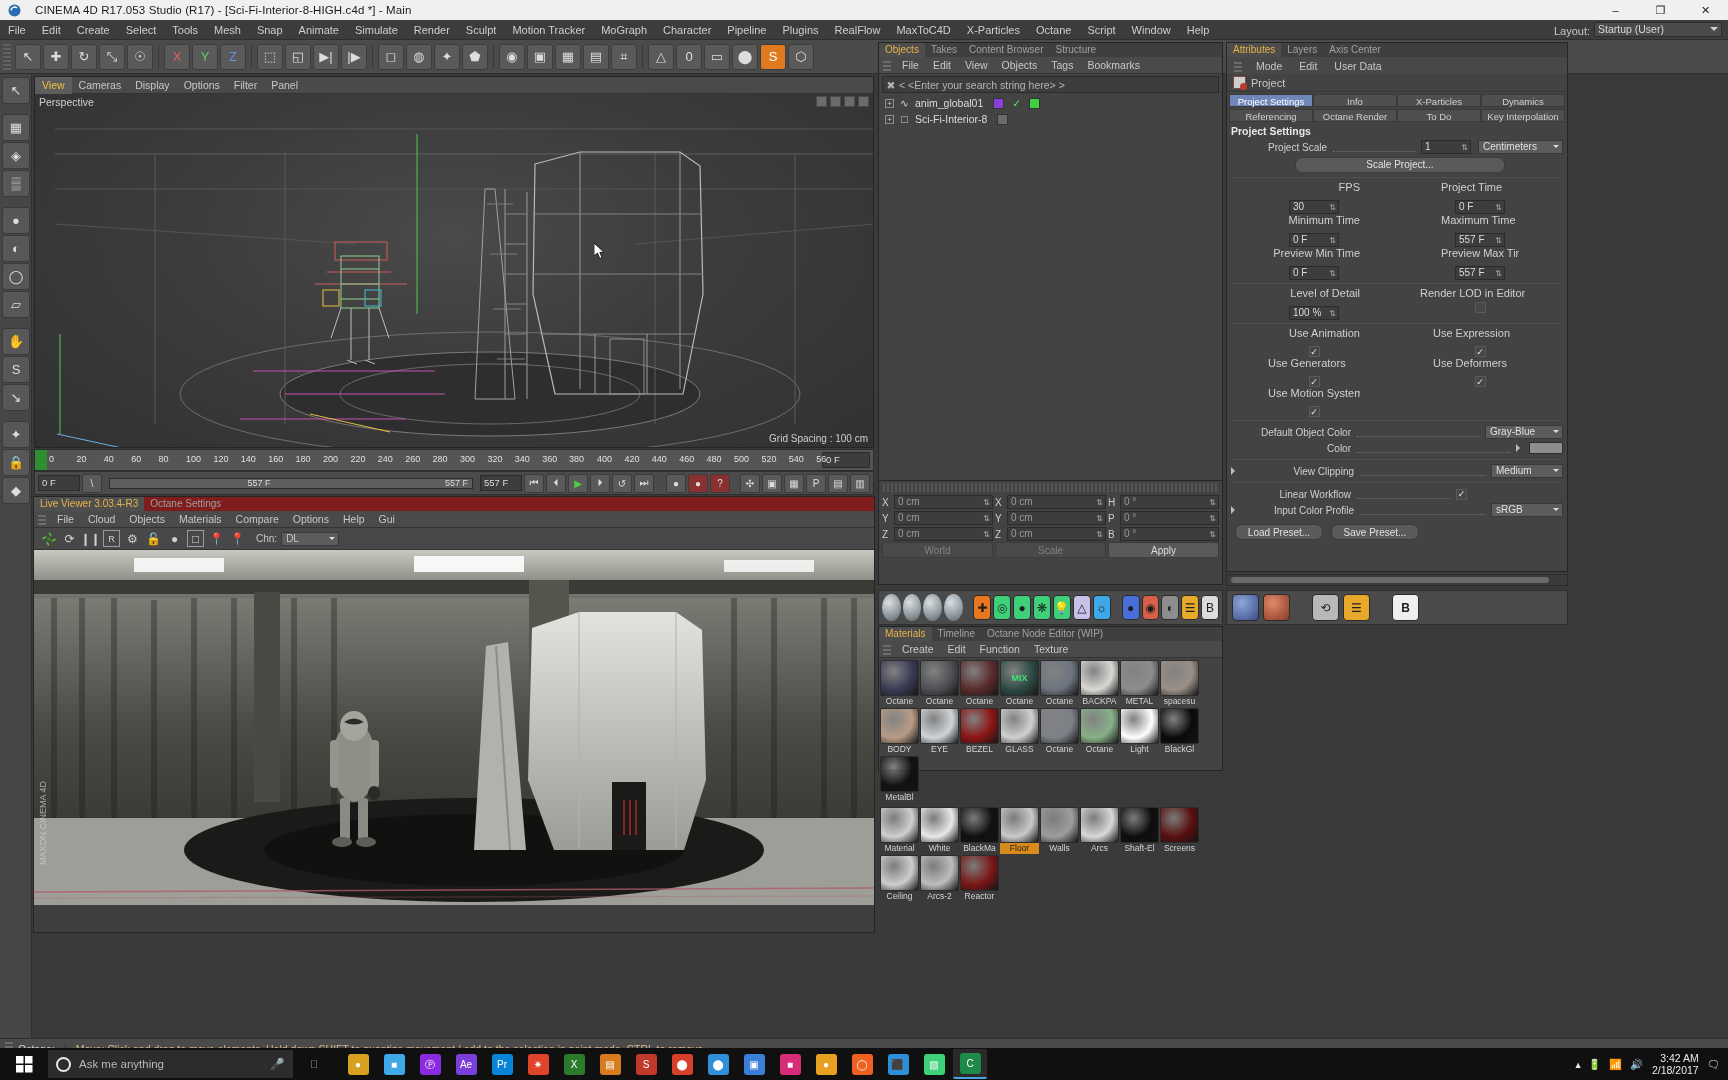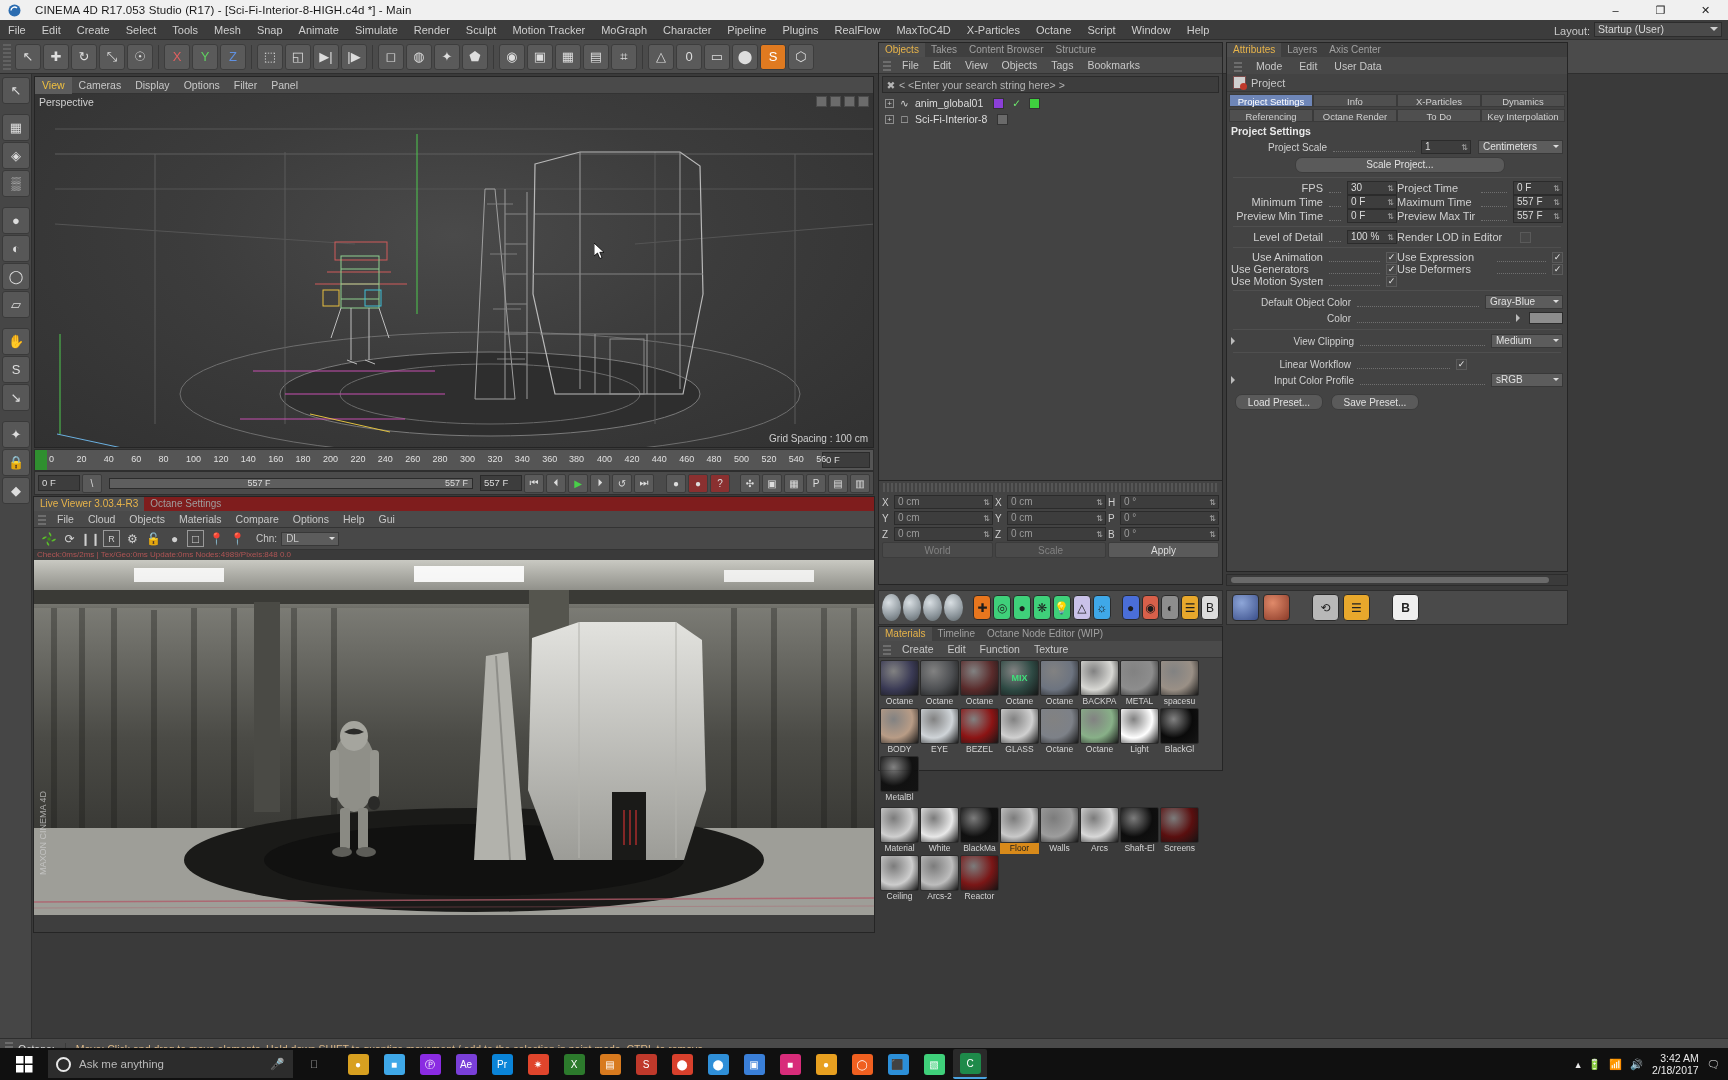--- a/index.html
+++ b/index.html
@@ -181,21 +181,21 @@
   .ar-in .sp { position:absolute; right:2px; top:1px; font-size:8px; color:#a8a8a8;}
   .ar-sel { height:14px; background:#5c5c5c; border:1px solid #383838; color:#e0e0e0; font-size:10px;
       padding-left:4px; line-height:12px; position:relative;}
   .ar-sel .ar2 { position:absolute; right:3px; top:4px; border:3.5px solid transparent; border-top-color:#ddd;}
   .ar-chk { width:11px; height:11px; border:1px solid #5a5a5a; background:#474747;
       display:flex; align-items:center; justify-content:center; font-size:9px; color:#e8e8e8;}
   .ar-btn { height:16px; background:#5a5a5a; border:1px solid #3c3c3c; border-radius:7px;
       font-size:10px; color:#e0e0e0; display:flex; align-items:center; justify-content:center;}
   .at-divider { border-top:1px solid #4f4f4f; margin:3px 2px;}
   .half { display:flex; width:100%; }
-  .half > div { width:50%; display:flex; align-items:center; gap:3px;}
+  .half > div { width:50%; display:flex; align-items:center; gap:3px;flex-direction:column;}
   .arr-tri { width:0;height:0;border:4px solid transparent;border-left-color:#bbb; margin-right:2px;}
 
   
   .matblobs { position:absolute; left:1226px; top:590px; width:342px; height:35px;
      display:flex; align-items:center; gap:4px; background:#4a4a4a; border:1px solid #2e2e2e; padding:0 5px;}
   .mb { width:27px; height:27px; border-radius:4px; border:1px solid #2c2c2c;
      display:flex; align-items:center; justify-content:center; font-size:12px;}
   .at-scroll { position:absolute; left:1226px; top:574px; width:342px; height:12px;
      background:#3b3b3b; border:1px solid #2c2c2c;}
   .at-scroll .th { position:absolute; left:4px; top:2px; width:318px; height:6px; background:#6a6a6a; border-radius:3px;}
@@ -497,21 +497,20 @@
       <div class="lv-ic">📍</div>
       <div class="lv-ic">📍</div>
       <div class="lv-chn">
         <span>Chn:</span>
         <div class="sel">
           <span>DL</span>
           <span class="ar"></span>
         </div>
       </div>
     </div>
-    <div class="lv-status">Check:0ms/2ms | Tex/Geo:0ms  Update:0ms   Nodes:4989/Pixels:848  0.0</div>
     <div class="lv-render">
       <svg width="842" height="355" viewBox="0 0 842 355">
         <defs>
           <linearGradient id="wall" x1="0" y1="0" x2="0" y2="1">
             <stop offset="0" stop-color="#8d8d86"></stop>
               <stop offset="0.5" stop-color="#4b4b46"></stop>
               <stop offset="1" stop-color="#2a2a27"></stop>
           </linearGradient>
           <linearGradient id="ceil" x1="0" y1="0" x2="0" y2="1">
             <stop offset="0" stop-color="#c9c9c2"></stop>

